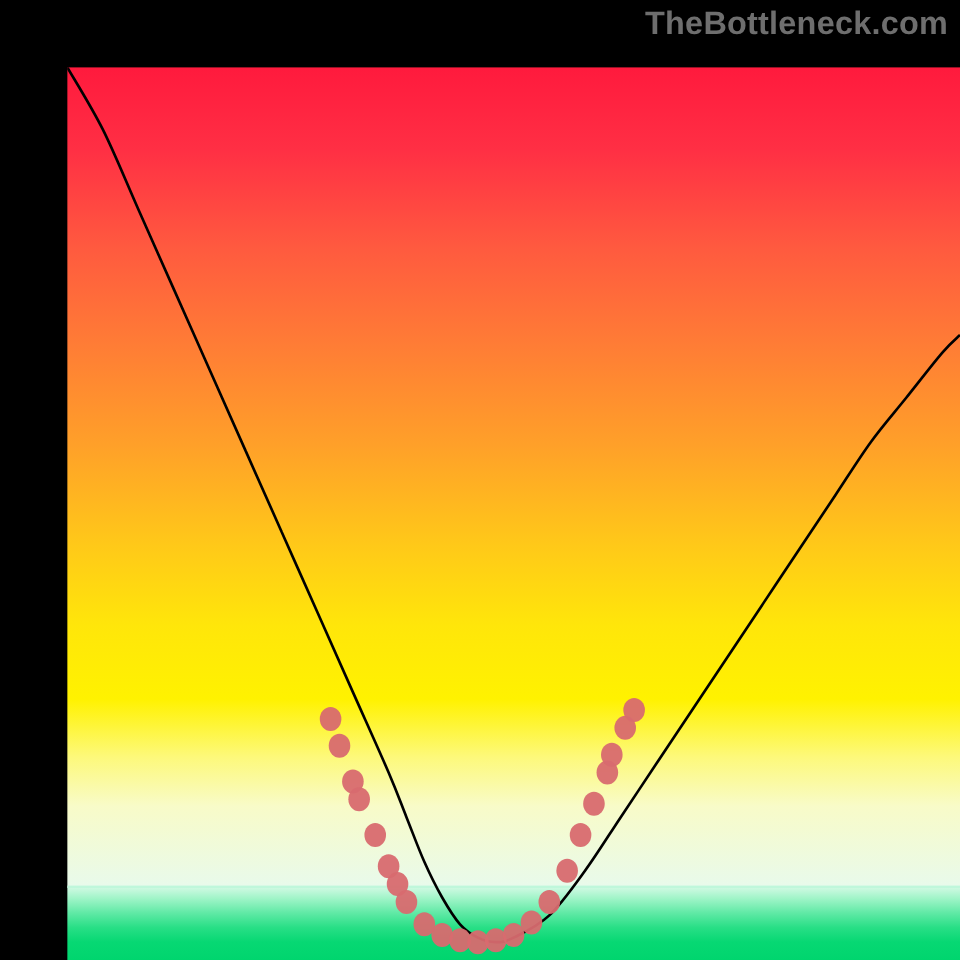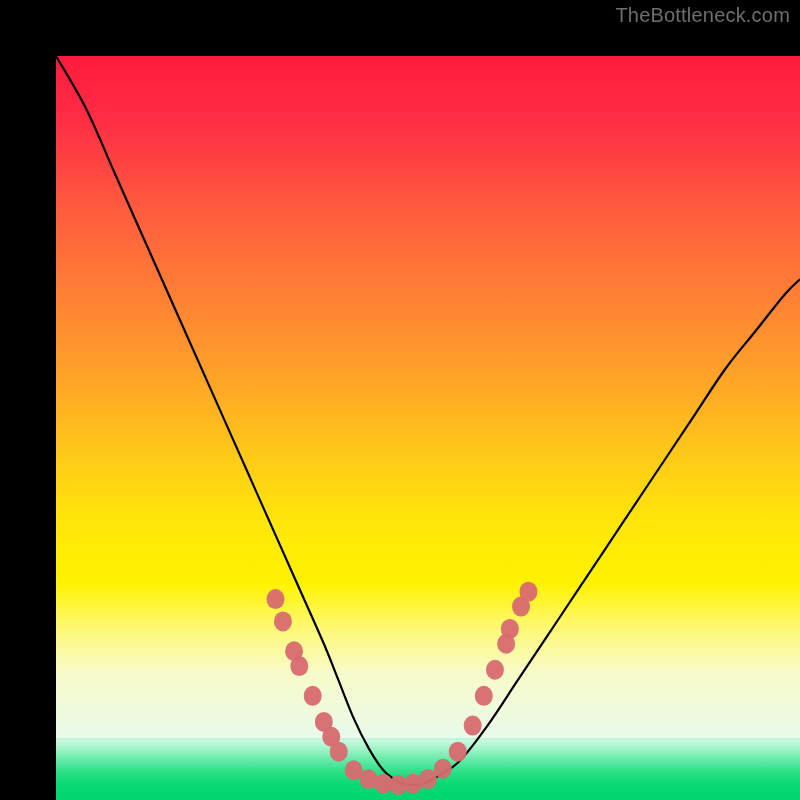--- a/index.html
+++ b/index.html
@@ -77,24 +77,24 @@
     left: 0;
     width: 744px;
     height: 744px;
     overflow: visible;
   }
   .watermark {
     position: absolute;
     top: 4px;
     right: 10px;
     color: #6e6e6e;
-    font-size: 20px;
+    font-size: 27px;
     letter-spacing: 0.2px;
     z-index: 20;
-    font-weight: 400;
+    font-weight: 700;
   }
 </style>
 </head>
 <body>
 
 <div class="frame">
   <div class="plot">
     <div class="gradient-top"></div>
     <div class="green-band"></div>
     <div class="green-line-top"></div>

